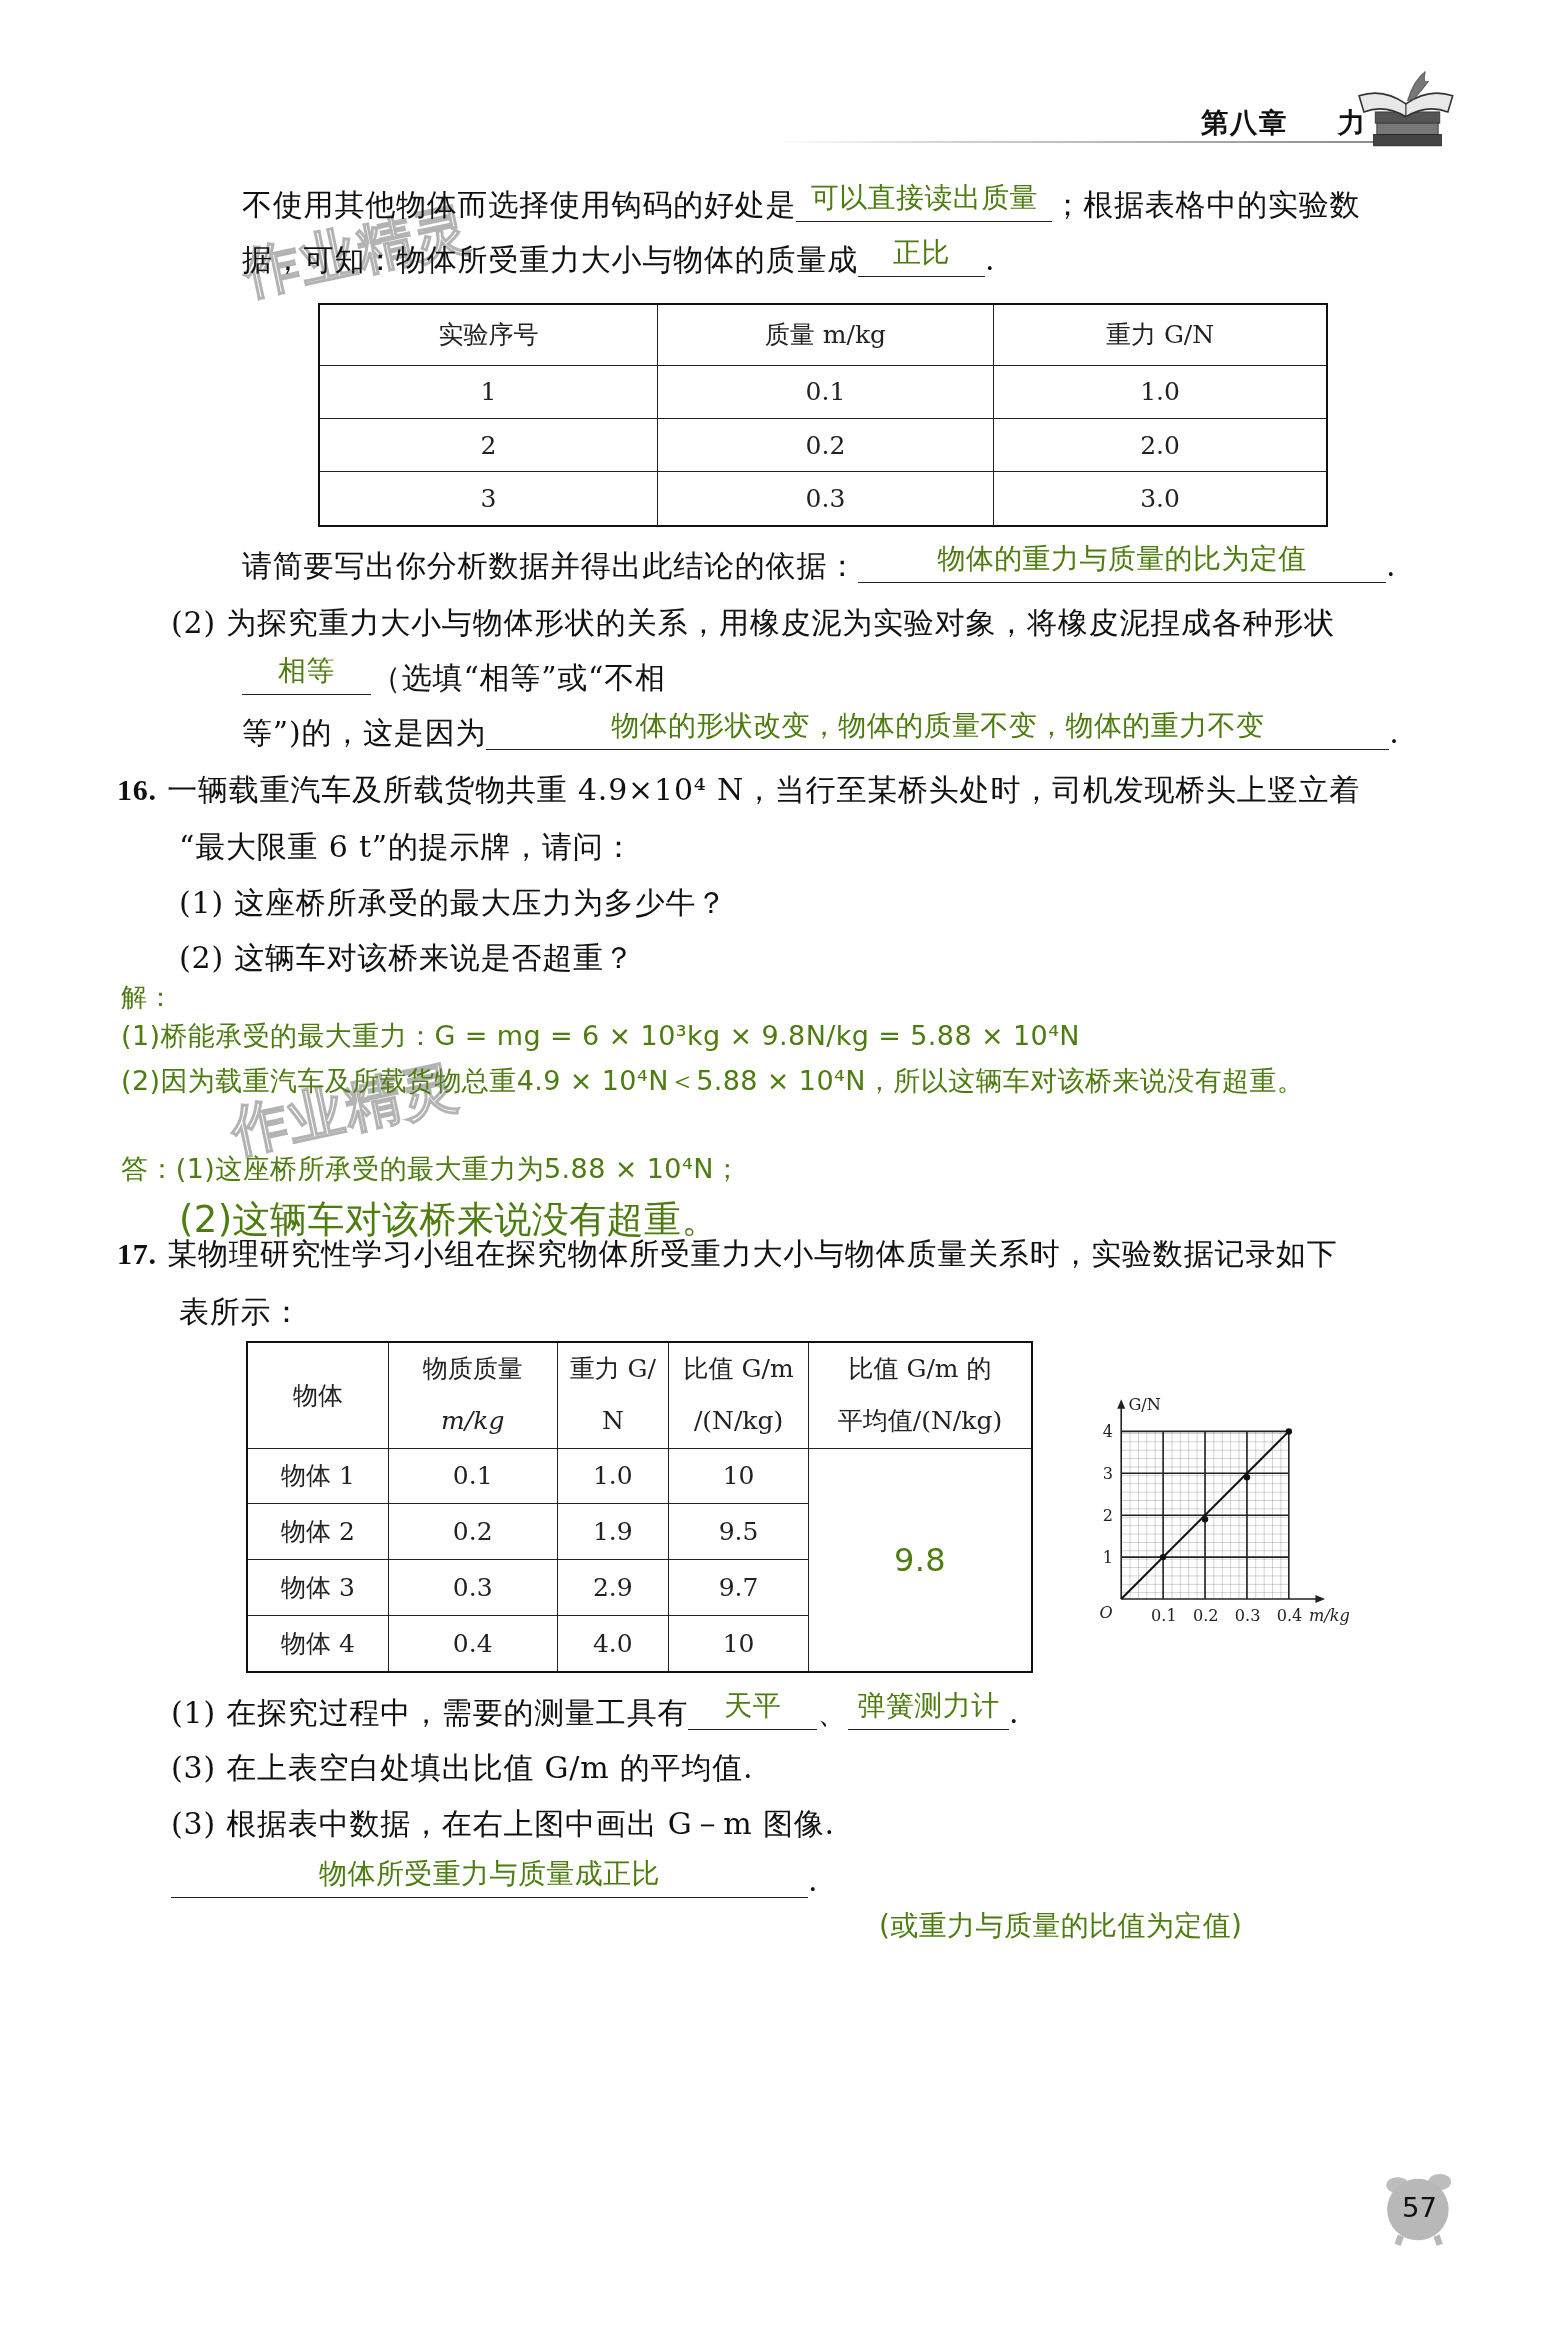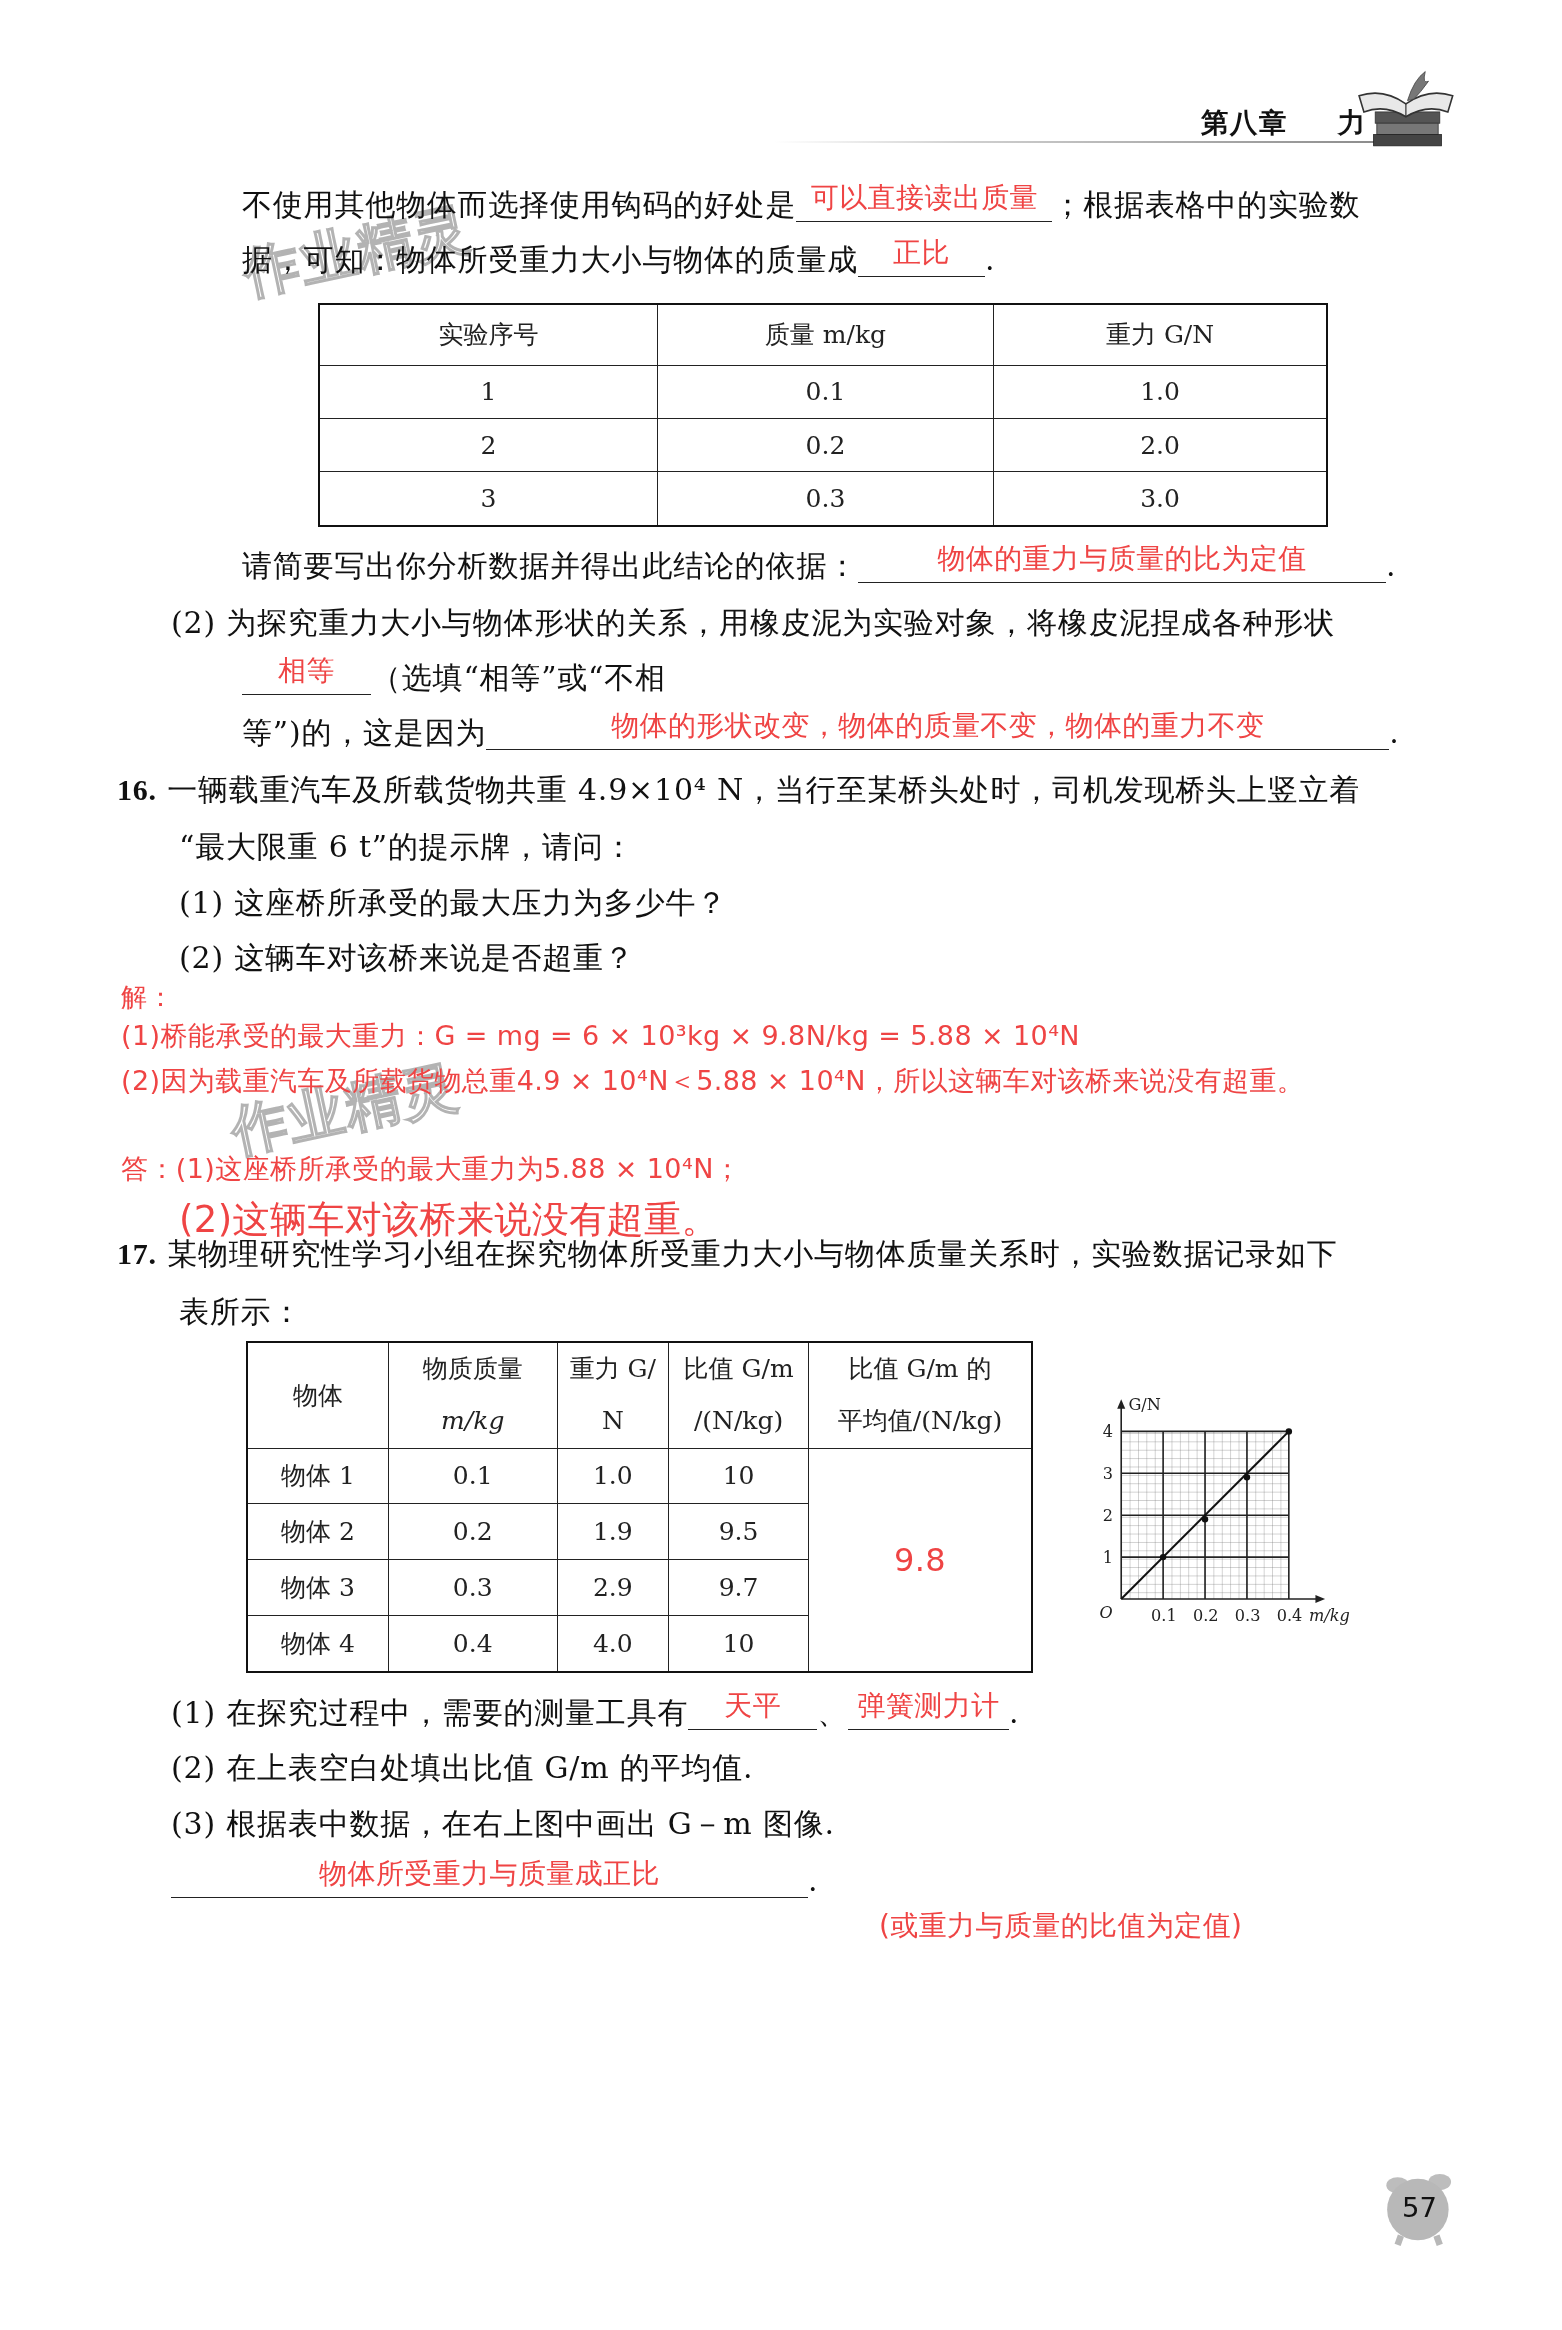--- a/index.html
+++ b/index.html
@@ -1,21 +1,21 @@
 <!DOCTYPE html>
 <html style="font-size:13px"><head>
   <meta charset="utf-8">
   <style>
     * { box-sizing: border-box; margin: 0; padding: 0; }
     html, body { width: 1563px; height: 2330px; background: #ffffff; overflow: hidden; }
     body { position: relative; font-family: "DejaVu Serif", "Liberation Serif", serif; color: #111111; }
 
     .abs { position: absolute; white-space: nowrap; }
     .txt { font-size: 30px; line-height: 35px; letter-spacing: 0.8px; }
-    .ans { color: #ef4444; font-family: "DejaVu Sans", "Liberation Sans", sans-serif; font-size: 28px; letter-spacing: 0.4px; }
+    .ans { color: #4d7c0f; font-family: "DejaVu Sans", "Liberation Sans", sans-serif; font-size: 28px; letter-spacing: 0.4px; }
     .blank { display: inline-block; position: relative; border-bottom: 1.6px solid #222; height: 35px; vertical-align: bottom; }
     .blank .fill { position: absolute; left: 0; right: 0; bottom: 6.5px; text-align: center; }
     .qnum { font-weight: bold; font-family: "Liberation Serif", serif; }
 
     
     .hdr-line { position: absolute; left: 774px; top: 141px; width: 629px; height: 2.4px;
       background: linear-gradient(90deg, #ffffff 0%, #d0d0d0 30%, #888 100%); }
     .hdr-title { position: absolute; left: 1201px; top: 105px; font-family: "DejaVu Sans", sans-serif;
       font-size: 27.4px; font-weight: bold; letter-spacing: 1.6px; }
     .book-icon { position: absolute; left: 1351px; top: 65px; width: 113px; height: 89px; }
@@ -215,21 +215,21 @@
     <text x="124" y="285">0.2</text>
     <text x="176" y="285">0.3</text>
     <text x="228" y="285">0.4</text>
     <text x="268" y="285" font-style="italic">m/kg</text>
   </g>
 </svg>
 
 <div class="abs txt" style="left:171px;top:1695px;">
   <span>(1) 在探究过程中，需要的测量工具有</span><span class="blank" style="width:129px;"><span class="fill ans">天平</span></span><span>、</span><span class="blank" style="width:161px;"><span class="fill ans">弹簧测力计</span></span><span>.</span>
 </div>
-<div class="abs txt" style="left:171px;top:1750px;">(2) 在上表空白处填出比值 G/m 的平均值.</div>
+<div class="abs txt" style="left:171px;top:1750px;">(3) 在上表空白处填出比值 G/m 的平均值.</div>
 <div class="abs txt" style="left:171px;top:1806px;">(3) 根据表中数据，在右上图中画出 G－m 图像.</div>
 <div class="abs txt" style="left:171px;top:1863px;">
   <span class="blank" style="width:637px;"><span class="fill ans">物体所受重力与质量成正比</span></span><span>.</span>
 </div>
 <div class="abs ans" style="left:879px;top:1907px;">(或重力与质量的比值为定值)</div>
 
 <div class="pagenum">
   <svg width="89" height="89" viewBox="0 0 110 110">
     <ellipse cx="28" cy="30" rx="14" ry="10" fill="#bdbdbd"></ellipse>
     <ellipse cx="80" cy="26" rx="14" ry="10" fill="#bdbdbd"></ellipse>

